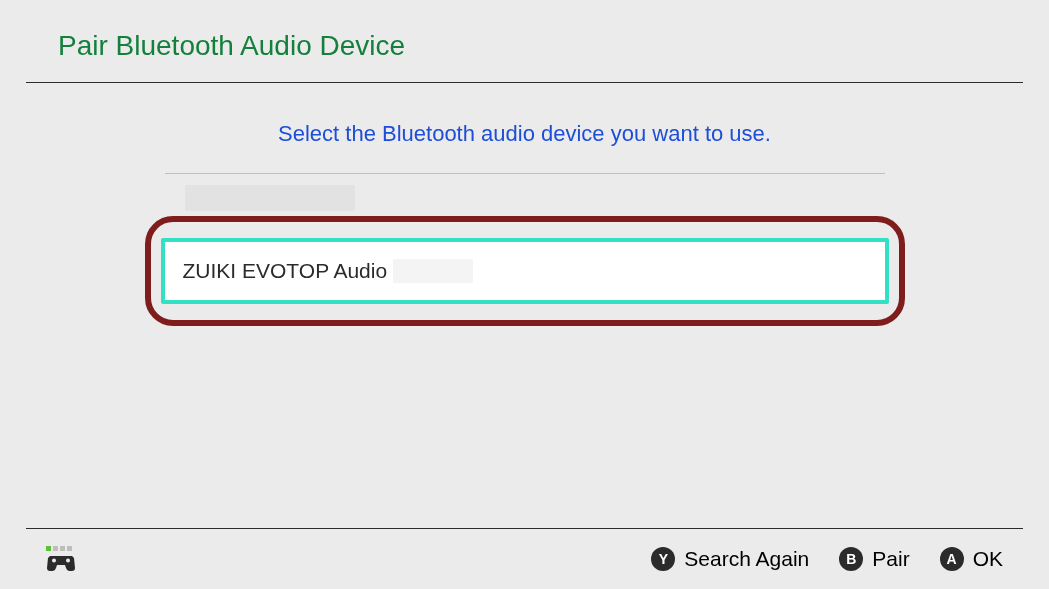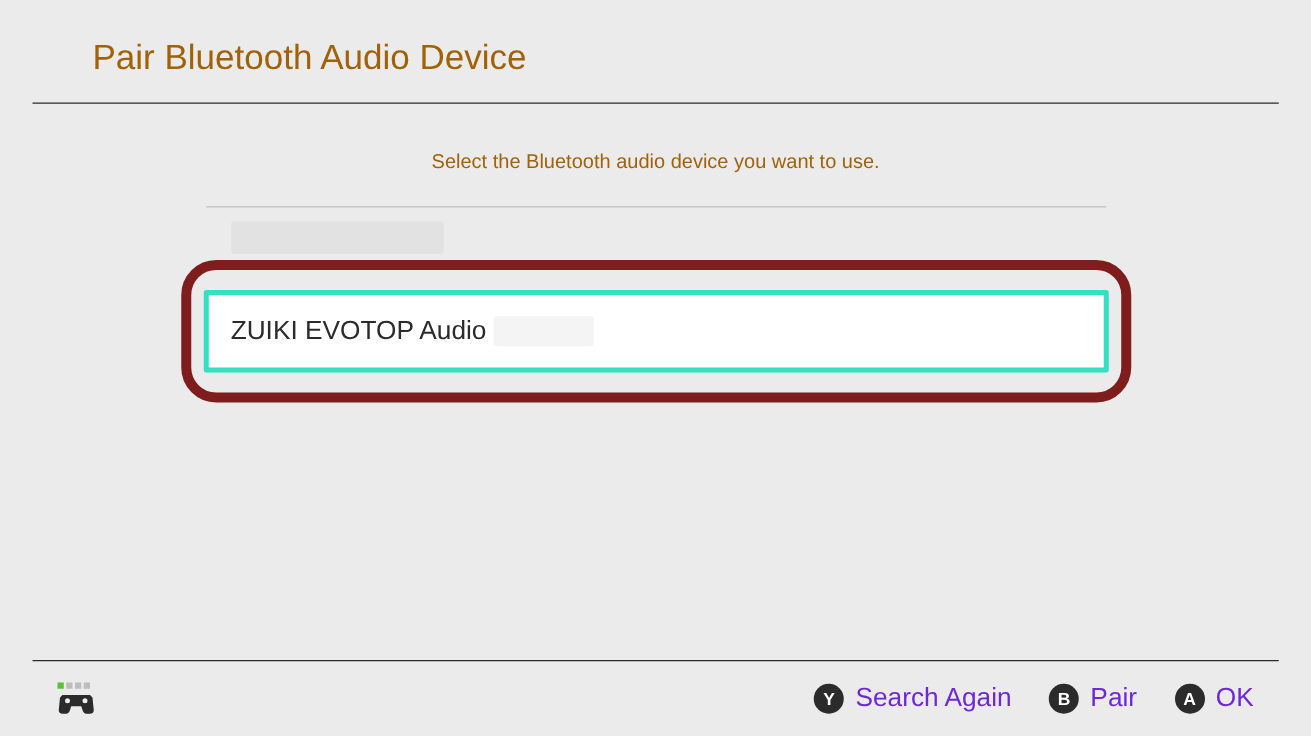--- a/index.html
+++ b/index.html
@@ -14,35 +14,34 @@
       font-family: -apple-system, BlinkMacSystemFont, "Segoe UI", Arial, sans-serif;
       position: relative;
       overflow: hidden;
     }
     .header {
       padding: 30px 0 20px 58px;
     }
     .page-title {
       font-size: 28px;
       font-weight: 400;
-      color: #a16207;
-      margin-left: 16px;
+      color: #15803d;
     }
     .header-divider {
       border: none;
       border-top: 1px solid #2b2b2b;
       margin: 0 26px;
     }
     .content {
       margin-top: 38px;
       text-align: center;
     }
     .instruction {
-      font-size: 16px;
-      color: #a16207;
+      font-size: 22px;
+      color: #1d4ed8;
       font-weight: 400;
     }
     .list-area {
       width: 720px;
       margin: 26px auto 0;
     }
     .list-divider {
       border: none;
       border-top: 1px solid #c0c0c0;
     }
@@ -52,21 +51,21 @@
       align-items: center;
       padding-left: 20px;
     }
     .placeholder-block {
       width: 170px;
       height: 26px;
       background: #e2e2e2;
       border-radius: 2px;
     }
     .highlight-wrapper {
-      border: 8px solid #7f1d1d;
+      border: 6px solid #7f1d1d;
       border-radius: 28px;
       padding: 16px 10px;
       margin: -6px -20px 0;
     }
     .device-row {
       background: #ffffff;
       border: 4px solid #32e0c4;
       border-radius: 2px;
       height: 66px;
       display: flex;
@@ -149,21 +148,21 @@
       background: #2b2b2b;
       color: #ffffff;
       display: flex;
       align-items: center;
       justify-content: center;
       font-size: 14px;
       font-weight: 600;
     }
     .action-label {
       font-size: 21px;
-      color: #6d28d9;
+      color: #000000;
     }
   </style>
 </head>
 <body>
 
 <div class="header">
   <h1 class="page-title">Pair Bluetooth Audio Device</h1>
 </div>
 <hr class="header-divider">
 

